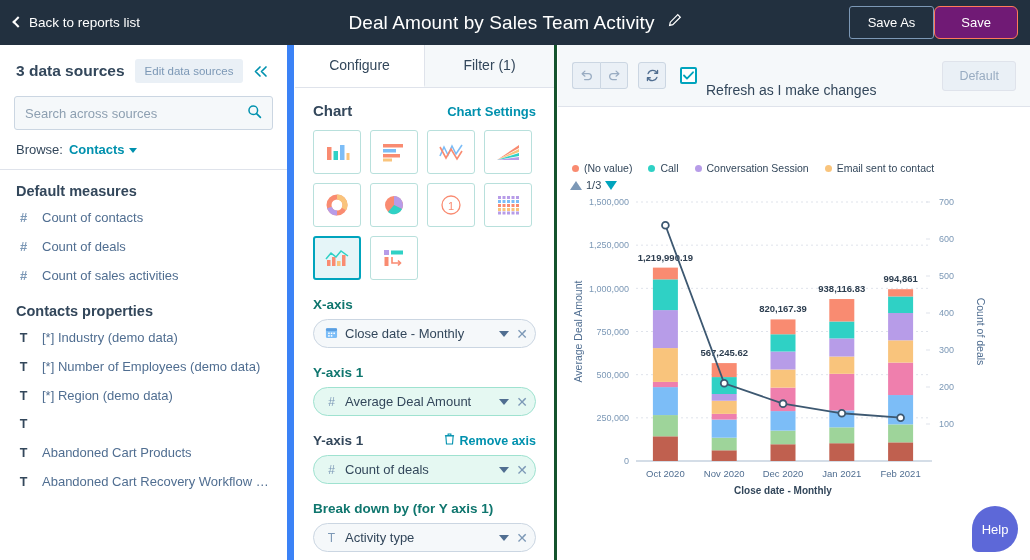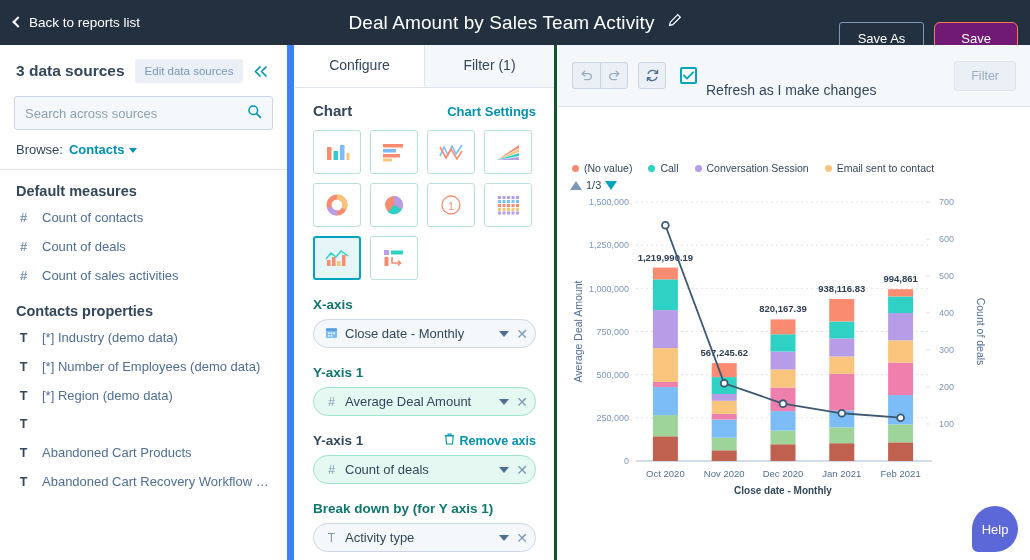--- a/index.html
+++ b/index.html
@@ -30,22 +30,22 @@
     position: absolute; left: 0; right: 0; top: 0; height: 45px;
     display: flex; align-items: center; justify-content: center; gap: 12px;
     pointer-events: none;
   }
   .report-title {
     color: #ffffff; font-size: 19px; font-weight: 400; letter-spacing: .1px;
     pointer-events: auto;
   }
   .pencil-icon { pointer-events: auto; cursor: pointer; display: block; }
   .topbar-actions {
-    position: absolute; right: 12px; top: 16px; height: 45px;
-    display: flex; align-items: center; gap: 10px;
+    position: absolute; right: 12px; top: 0; height: 45px;
+    display: flex; align-items: center; 
   }
   .btn-saveas {
     background: transparent; border: 1px solid #7c98b6; color: #ffffff;
     border-radius: 3px; font-size: 13px; padding: 8px 18px; cursor: pointer;
     font-family: inherit;
   }
   .btn-save {
     background: #701a75; border: 1px solid #ff7a59; color: #ffffff;
     border-radius: 6px; font-size: 13px; padding: 8px 26px; cursor: pointer;
     font-family: inherit;
@@ -518,21 +518,21 @@
         </svg>
     </div>
     <div class="refresh-chk">
       <span class="chkbox">
         <svg width="11" height="9" viewBox="0 0 12 10">
             <path d="M1 5l3.3 3.4L11 1.4" fill="none" stroke="#00a4bd" stroke-width="2" stroke-linecap="round" stroke-linejoin="round"></path>
           </svg>
       </span>
       <span class="refresh-lbl">Refresh as I make changes</span>
     </div>
-    <button class="btn-export">Filter</button>
+    <button class="btn-export">Default</button>
   </div>
 
   <div class="chart-area">
 
     <div class="legend">
       <div class="lg-item">
         <span class="lg-dot" style="background:#f98b71"></span>
         <span class="lg-txt">(No value)</span>
       </div>
       <div class="lg-item">

